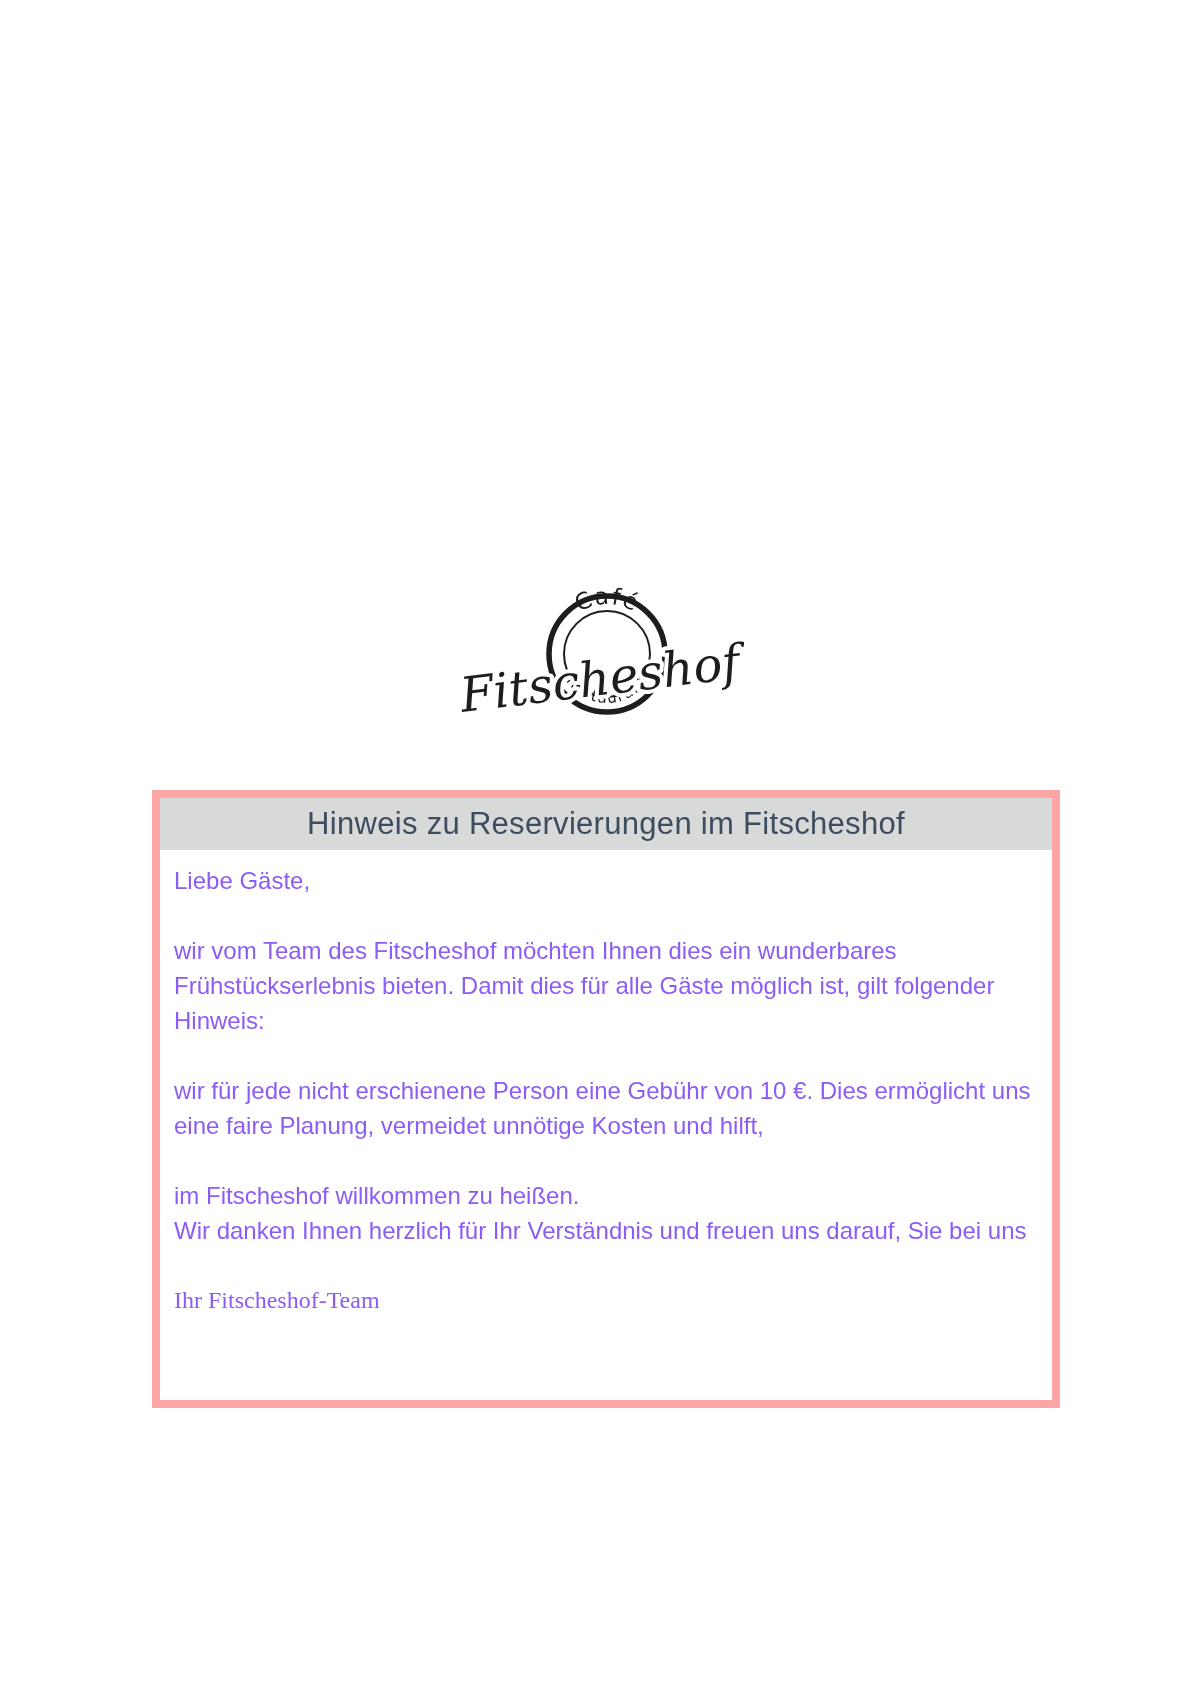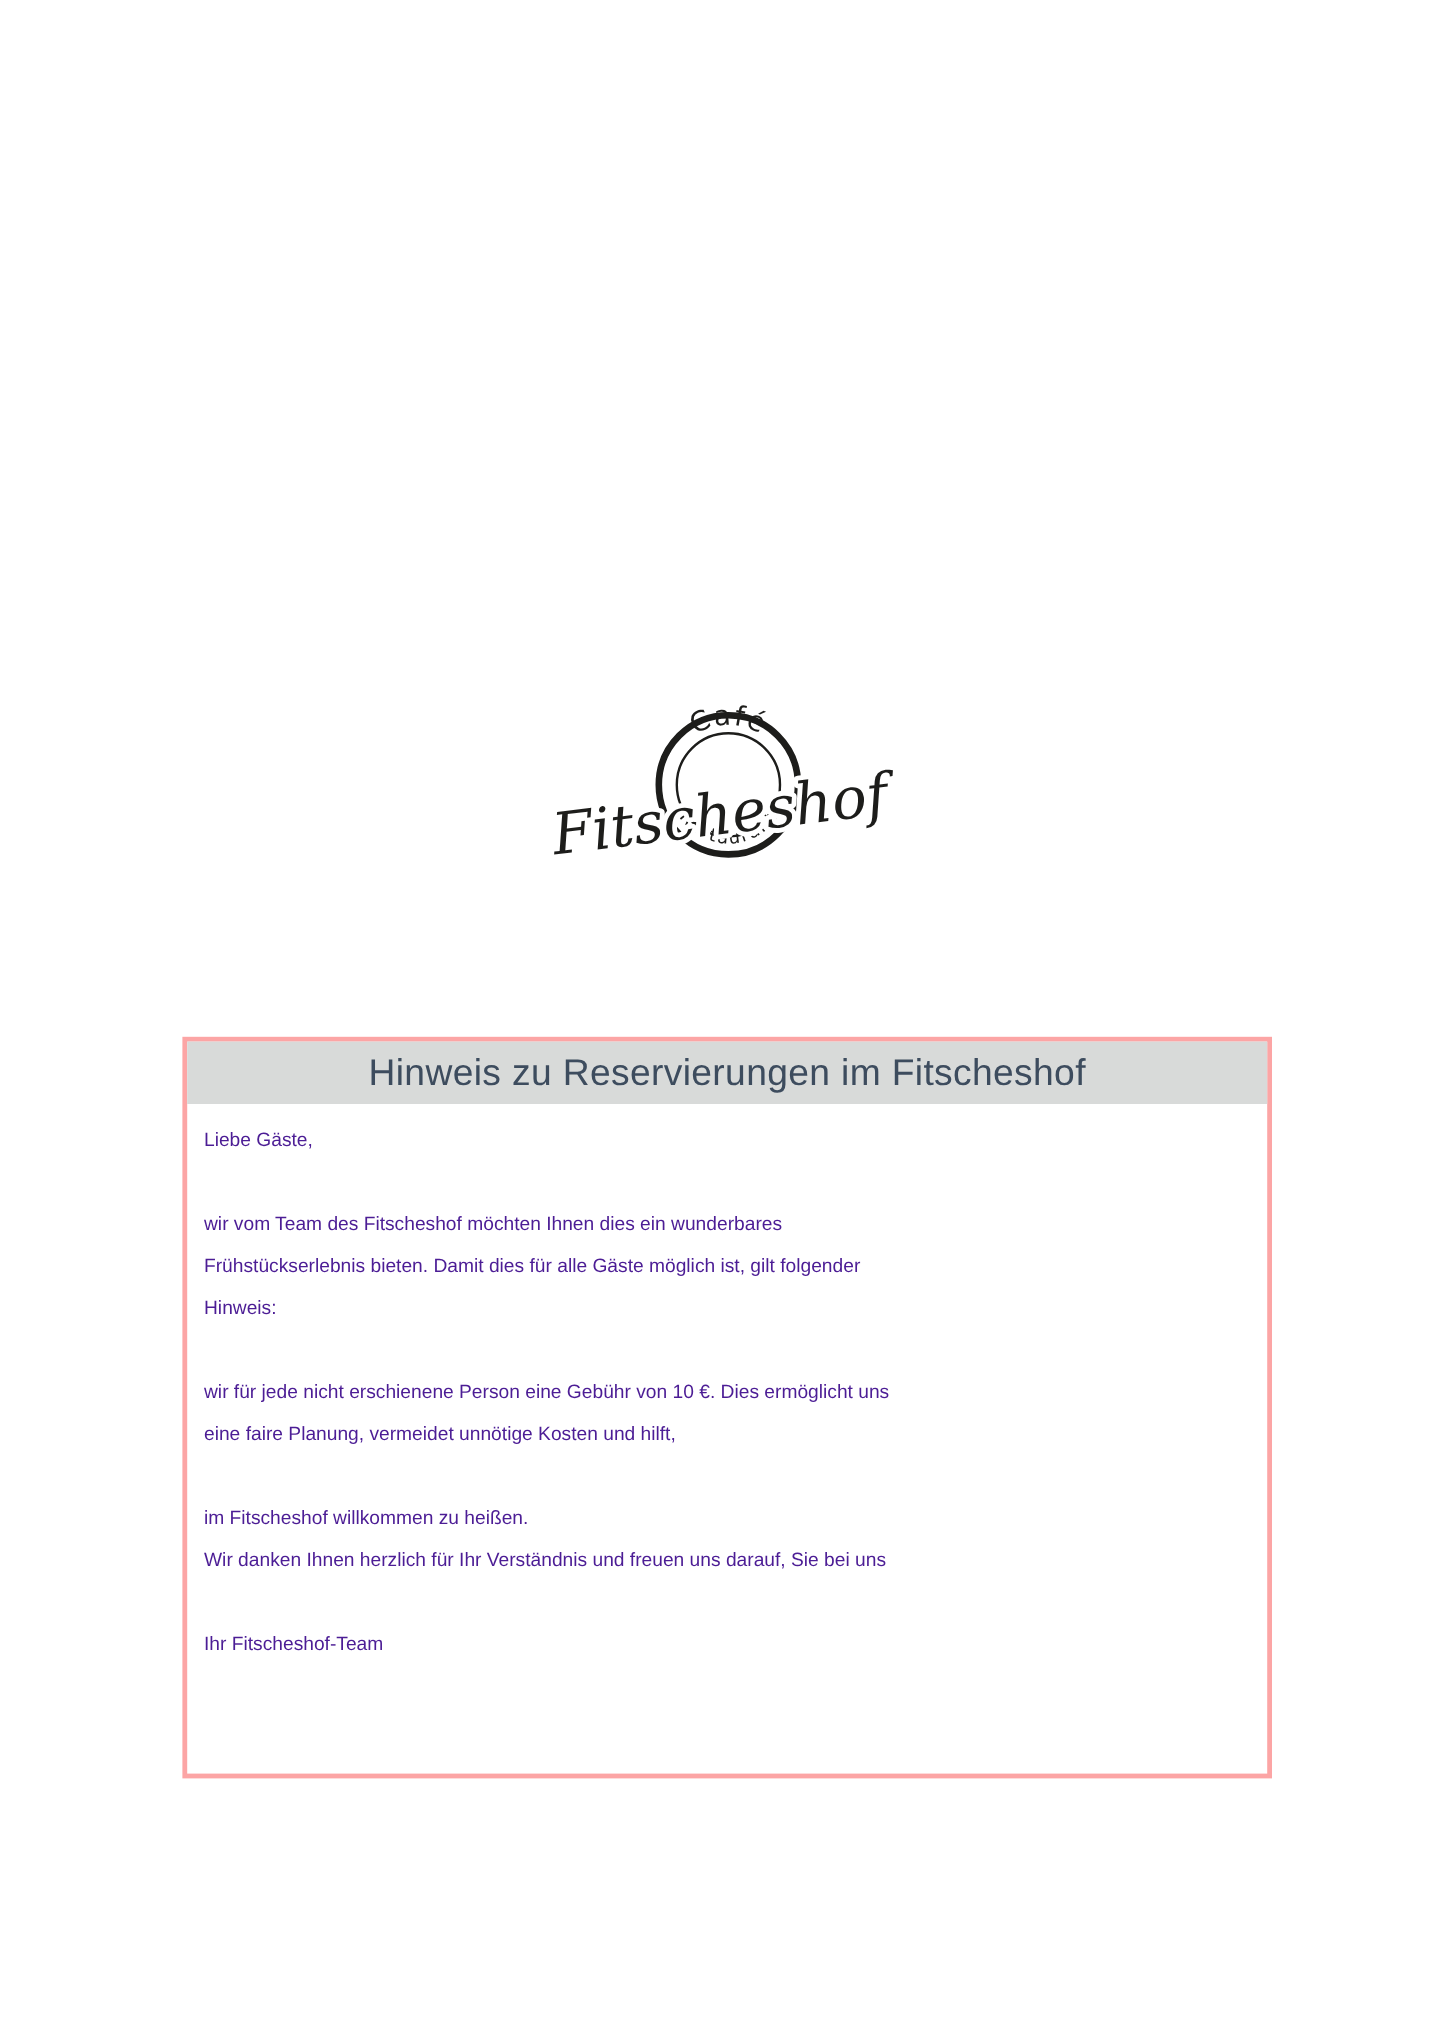--- a/index.html
+++ b/index.html
@@ -19,48 +19,48 @@
     top: 543px;
     width: 340px;
     height: 190px;
   }
   .logo svg { width: 100%; height: 100%; display: block; }
 
   
   .notice-box {
     position: absolute;
     left: 152px;
-    top: 864px;
+    top: 790px;
     width: 908px;
     height: 618px;
     box-sizing: border-box;
-    border: 4px solid #fca5a5;
+    border: 8px solid #fca5a5;
     background: #ffffff;
   }
   .notice-header {
     height: 52px;
     background: #d8dad9;
     display: flex;
     align-items: center;
     justify-content: center;
   }
   .notice-title {
     font-size: 31px;
     color: #3d4c5e;
     letter-spacing: 0.3px;
     white-space: nowrap;
   }
   .notice-body {
     padding: 13px 14px 0 14px;
-    font-size: 16px;
+    font-size: 24px;
     line-height: 35px;
-    color: #4c1d95;
+    color: #8b5cf6;
   }
   .para { margin: 0 0 35px 0; }
-  .para:last-child { margin-bottom: 16px; }
+  .para:last-child { margin-bottom: 16px; font-family: Liberation Serif, serif; }
   .line { white-space: nowrap; }
   .fee-bold { font-weight: normal; }
 </style>
 </head>
 <body>
 
 <div class="page">
 
   <div class="logo">
     <svg viewBox="0 0 340 190" xmlns="http://www.w3.org/2000/svg">

